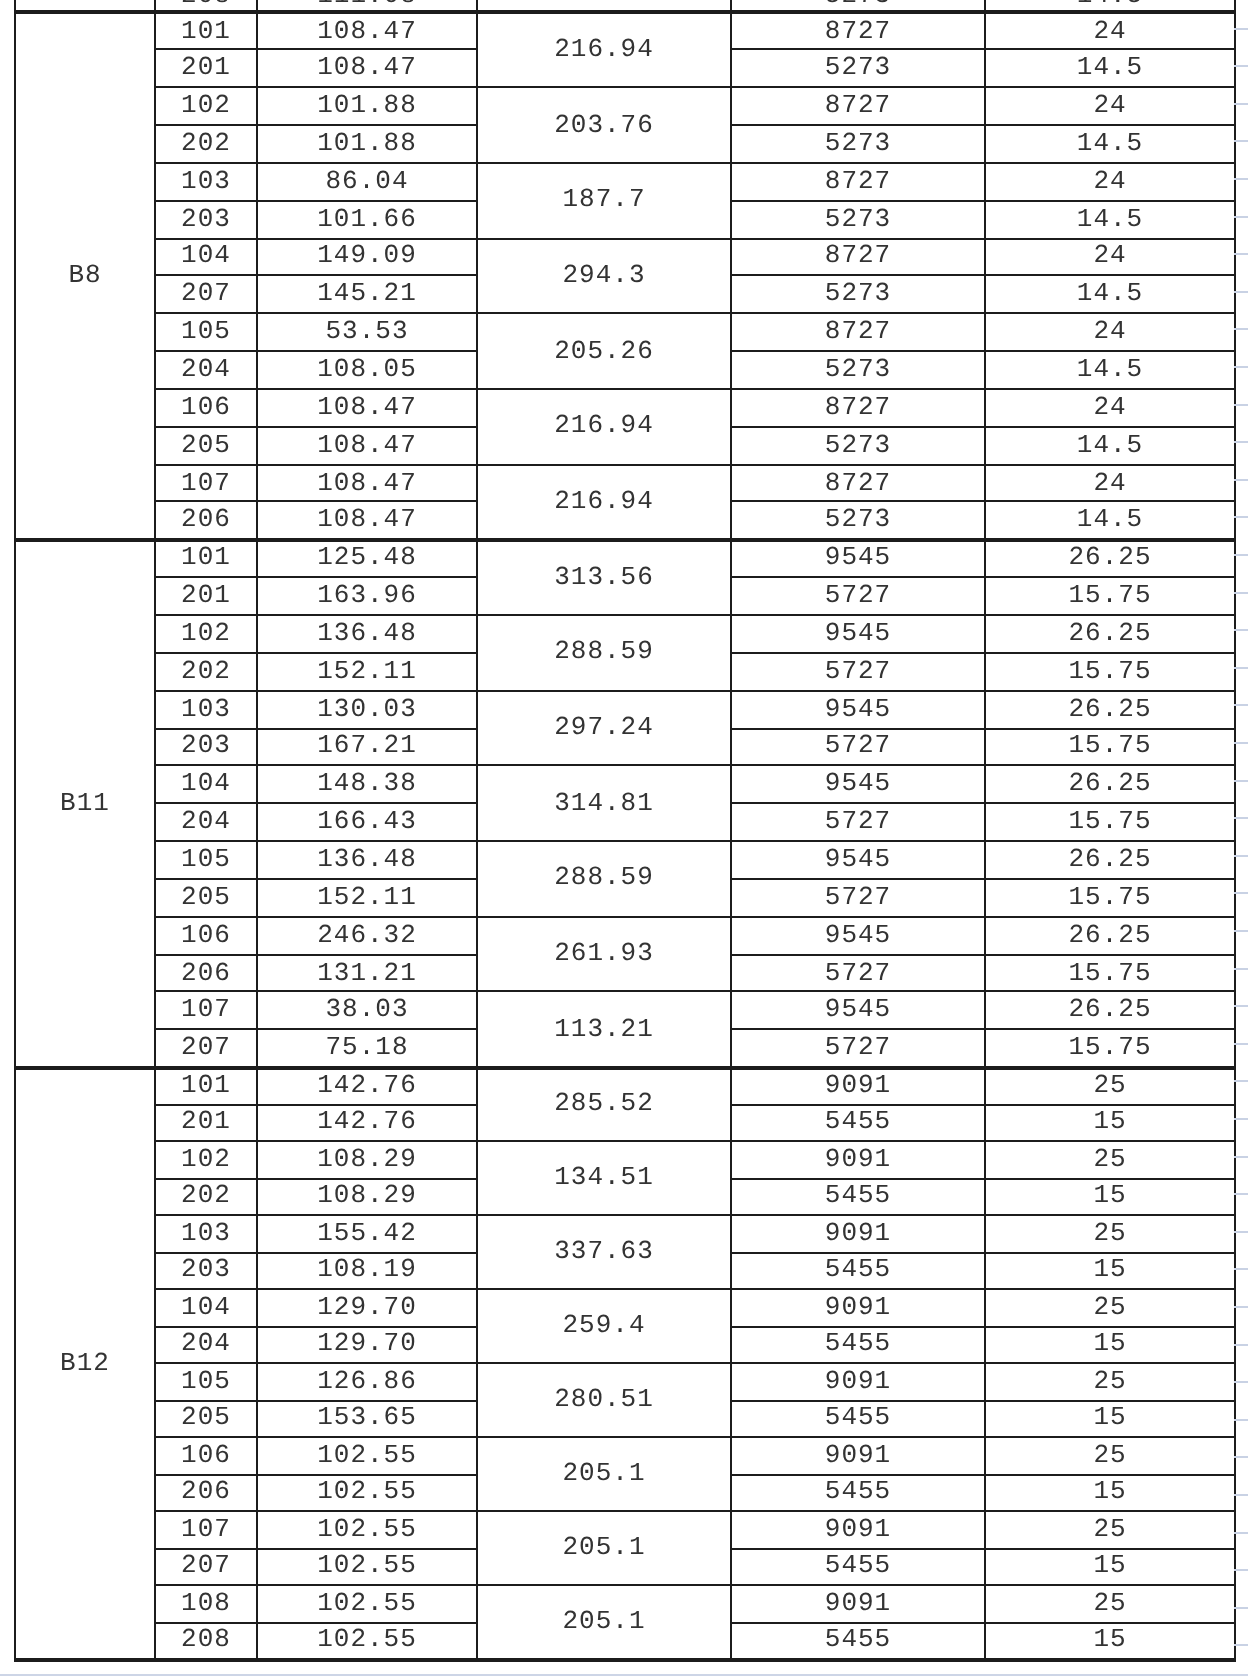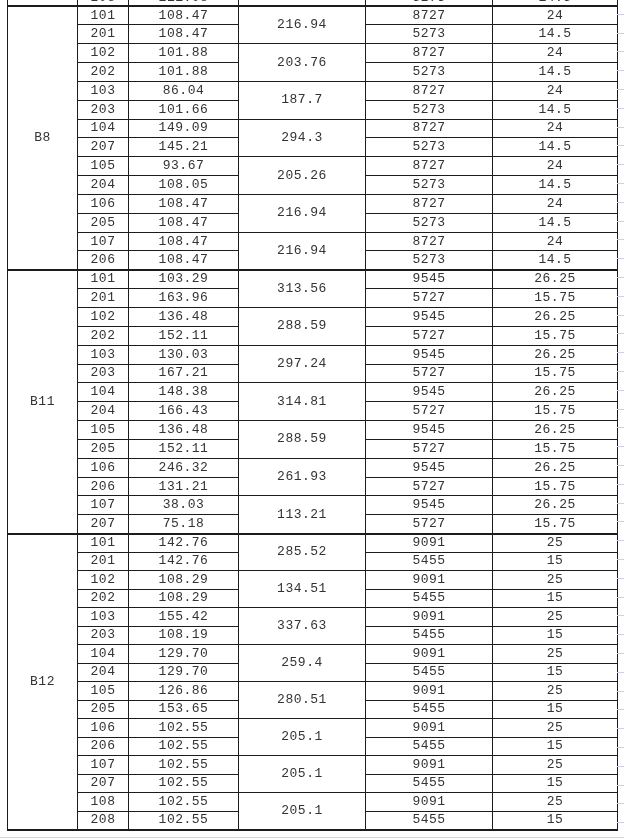--- a/index.html
+++ b/index.html
@@ -109,21 +109,21 @@
           <td><span>24</span></td>
         </tr>
         <tr class="rowB">
           <td><span>207</span></td>
           <td><span>145.21</span></td>
           <td><span>5273</span></td>
           <td><span>14.5</span></td>
         </tr>
         <tr class="rowA">
           <td><span>105</span></td>
-          <td><span>93.67</span></td>
+          <td><span>53.53</span></td>
           <td rowspan="2"><span>205.26</span></td>
           <td><span>8727</span></td>
           <td><span>24</span></td>
         </tr>
         <tr class="rowB">
           <td><span>204</span></td>
           <td><span>108.05</span></td>
           <td><span>5273</span></td>
           <td><span>14.5</span></td>
         </tr>
@@ -149,21 +149,21 @@
         </tr>
         <tr class="rowB">
           <td><span>206</span></td>
           <td><span>108.47</span></td>
           <td><span>5273</span></td>
           <td><span>14.5</span></td>
         </tr>
         <tr class="rowA gs">
           <td rowspan="14"><span>B11</span></td>
           <td><span>101</span></td>
-          <td><span>103.29</span></td>
+          <td><span>125.48</span></td>
           <td rowspan="2"><span>313.56</span></td>
           <td><span>9545</span></td>
           <td><span>26.25</span></td>
         </tr>
         <tr class="rowB">
           <td><span>201</span></td>
           <td><span>163.96</span></td>
           <td><span>5727</span></td>
           <td><span>15.75</span></td>
         </tr>

